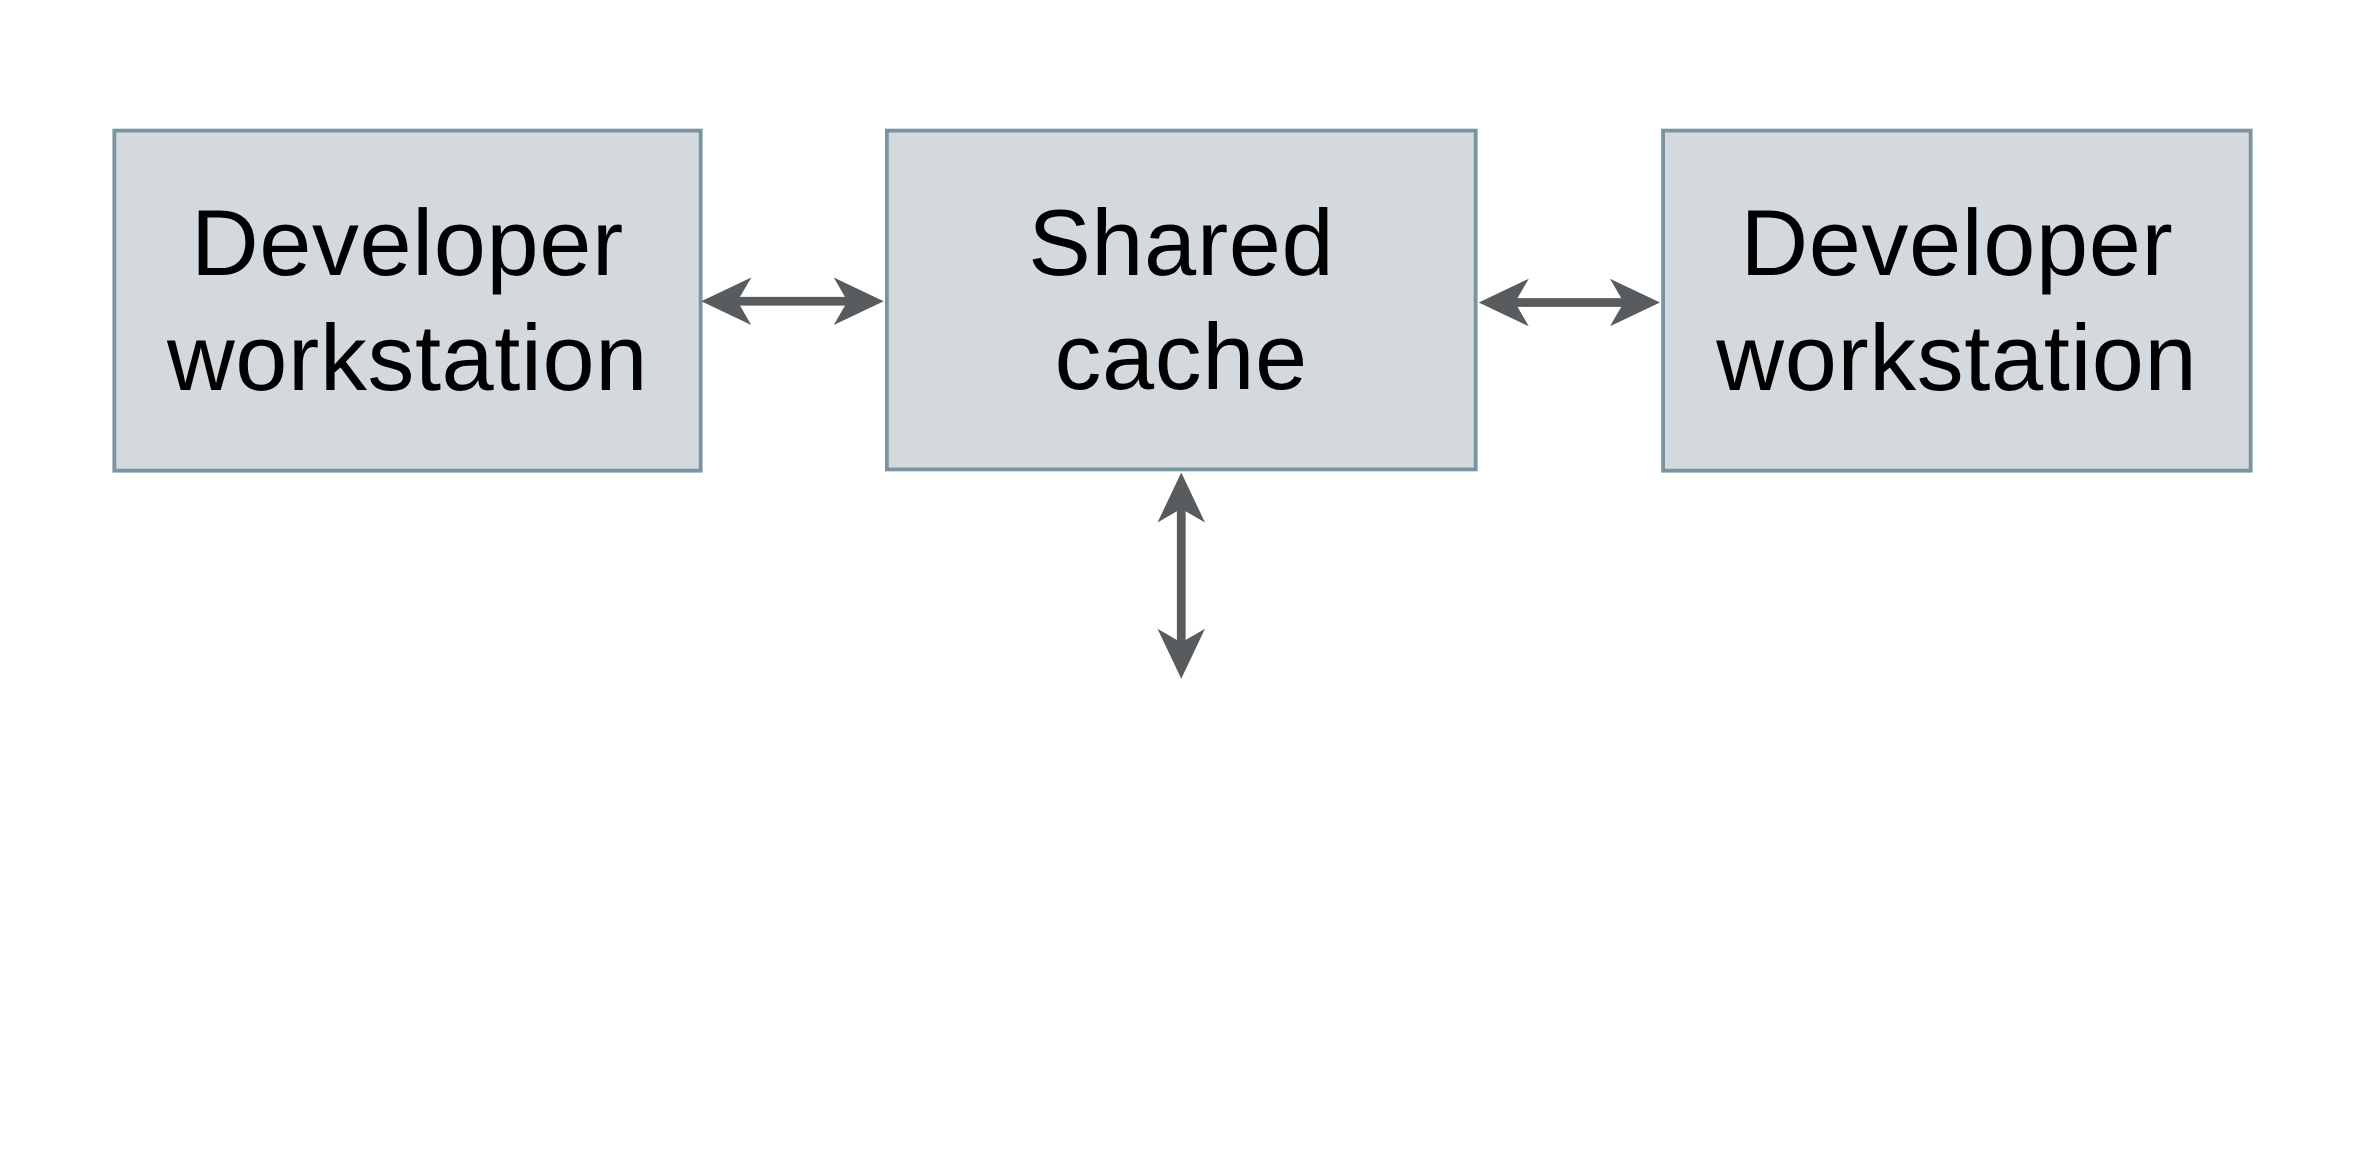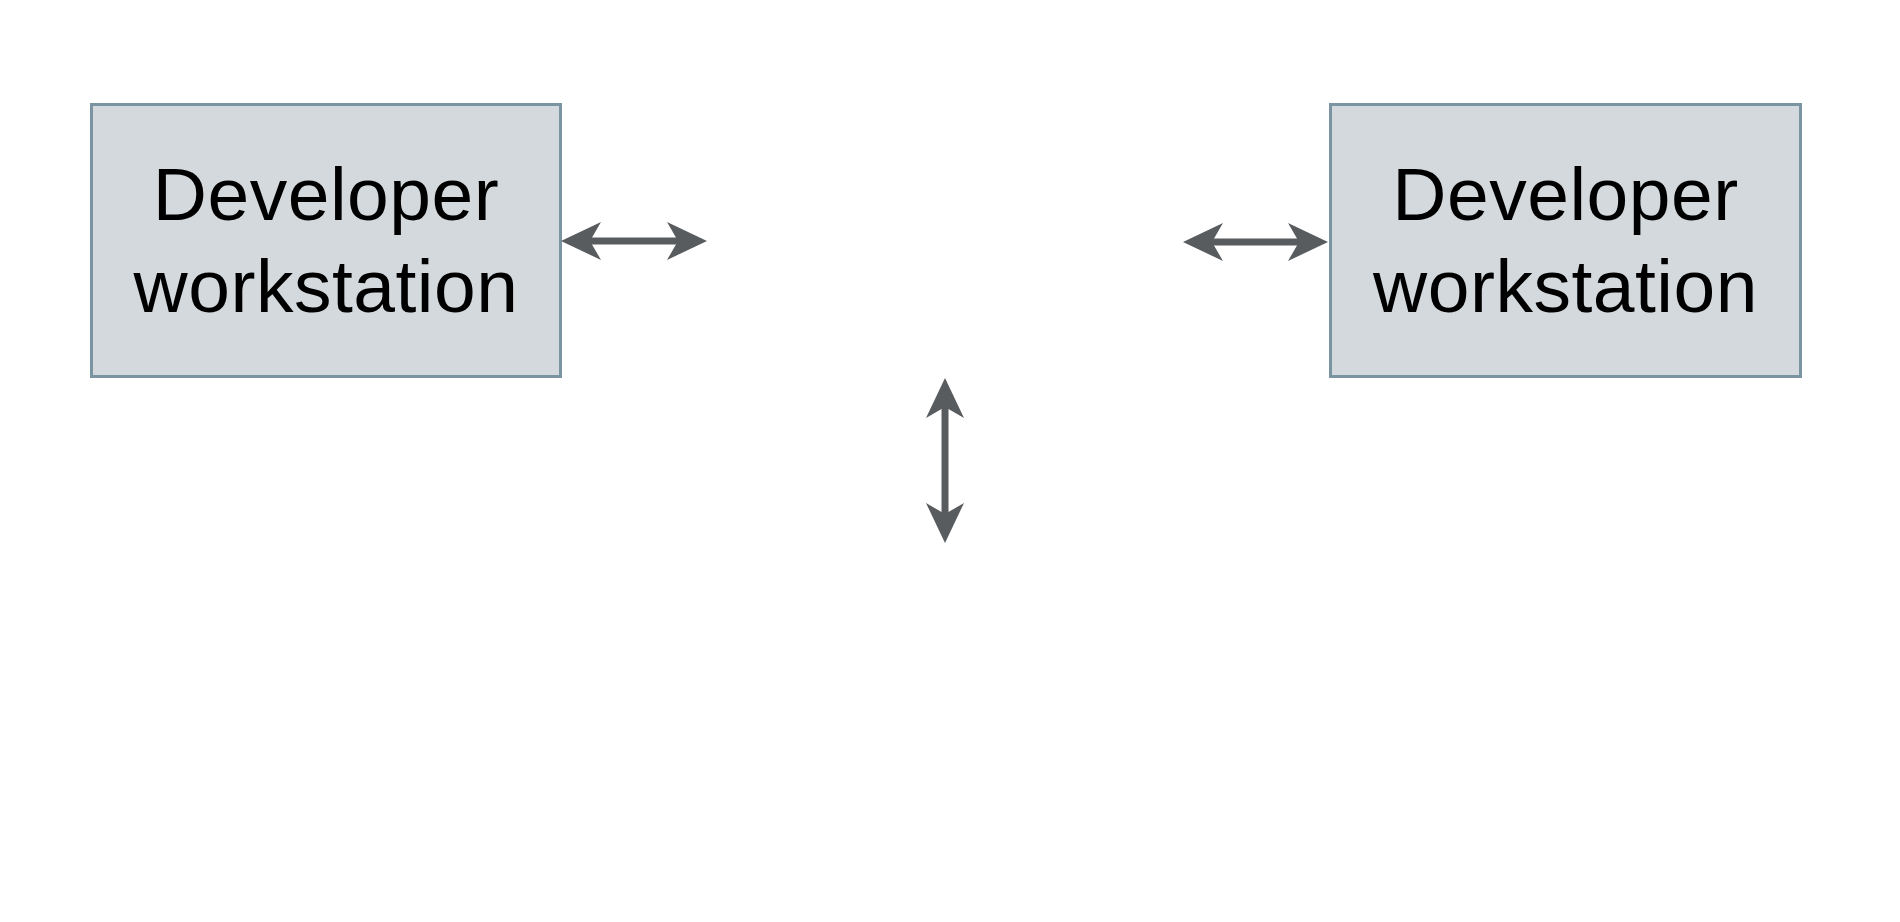--- a/index.html
+++ b/index.html
@@ -49,20 +49,24 @@
 </head>
 <body>
 
 <div class="canvas">
 
   <div class="node node-dev-left">
     <span class="node-label">Developer
 workstation</span>
   </div>
 
+  <div class="node node-cache">
+    <span class="node-label">Shared
+cache</span>
+  </div>
 
   <div class="node node-dev-right">
     <span class="node-label">Developer
 workstation</span>
   </div>
 
 
   <div class="arrow arrow-left">
     <svg viewBox="0 0 148 42" preserveAspectRatio="none" aria-hidden="true">
       <rect x="28" y="17.5" width="92" height="7"></rect>

